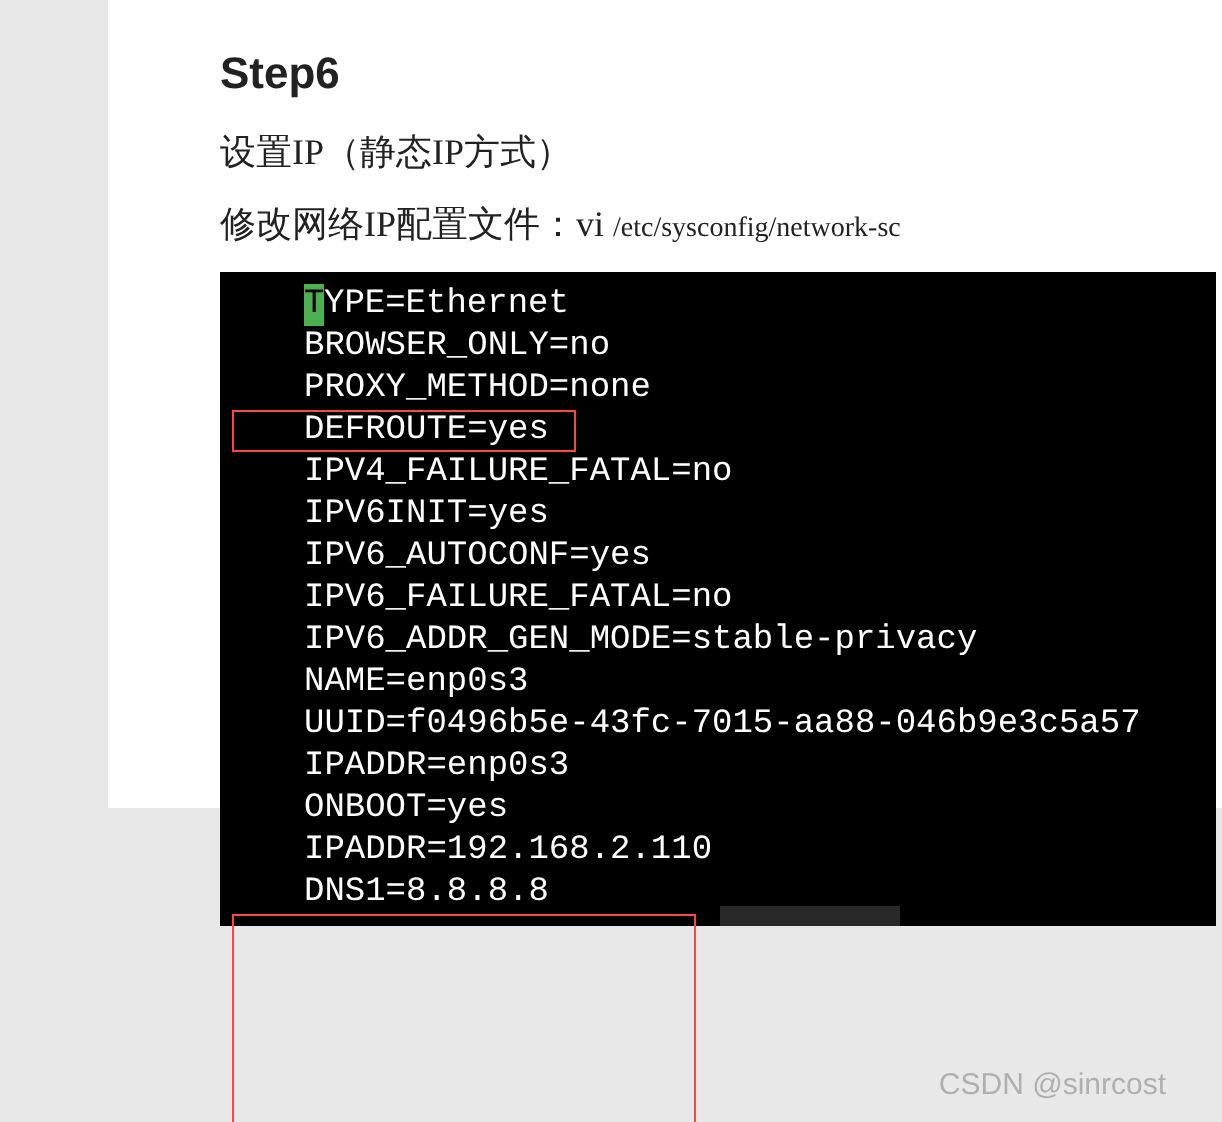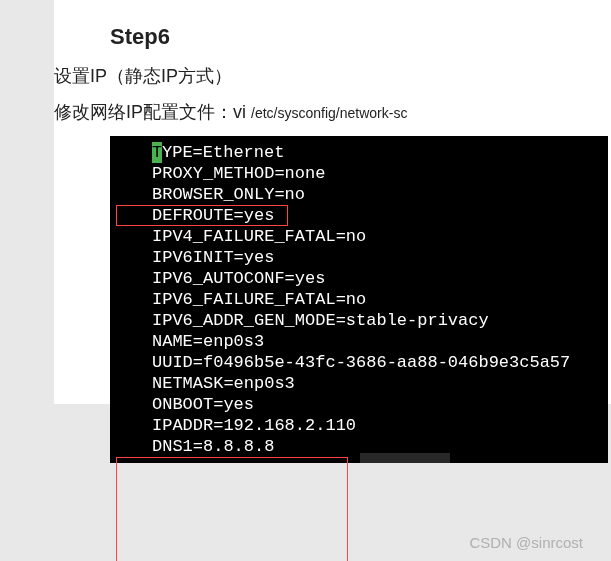--- a/index.html
+++ b/index.html
@@ -26,22 +26,24 @@
     .step-heading {
       font-size: 22px;
       font-weight: bold;
       color: #222;
       margin-left: 56px;
       margin-bottom: 14px;
     }
     .desc-line {
       font-size: 18px;
       color: #222;
+      margin-left: 56px;
       margin-bottom: 12px;
       white-space: nowrap;
+      font-family: Liberation Serif, serif;
     }
     .config-path {
       font-size: 14px;
     }
     .terminal {
       background: #000000;
       margin-left: 56px;
       margin-right: 0;
       width: 498px;
       padding: 6px 8px 6px 8px;
@@ -109,31 +111,31 @@
   <h2 class="step-heading">Step6</h2>
 
   <div class="desc-line">设置IP（静态IP方式）</div>
 
   <div class="desc-line">
     <span>修改网络IP配置文件：vi </span><span class="config-path">/etc/sysconfig/network-sc</span>
   </div>
 
   <div class="terminal">
     <div class="term-line"><span class="cursor-box">T</span><span>YPE=Ethernet</span></div>
+    <div class="term-line">BROWSER_ONLY=no</div>
     <div class="term-line">PROXY_METHOD=none</div>
-    <div class="term-line">BROWSER_ONLY=no</div>
     <div class="term-line">DEFROUTE=yes</div>
     <div class="term-line">IPV4_FAILURE_FATAL=no</div>
     <div class="term-line">IPV6INIT=yes</div>
     <div class="term-line">IPV6_AUTOCONF=yes</div>
     <div class="term-line">IPV6_FAILURE_FATAL=no</div>
     <div class="term-line">IPV6_ADDR_GEN_MODE=stable-privacy</div>
     <div class="term-line">NAME=enp0s3</div>
-    <div class="term-line">UUID=f0496b5e-43fc-3686-aa88-046b9e3c5a57</div>
-    <div class="term-line">NETMASK=enp0s3</div>
+    <div class="term-line">UUID=f0496b5e-43fc-7015-aa88-046b9e3c5a57</div>
+    <div class="term-line">IPADDR=enp0s3</div>
     <div class="term-line">ONBOOT=yes</div>
     <div class="term-line">IPADDR=192.168.2.110</div>
     <div class="term-line">DNS1=8.8.8.8</div>
 
     <div class="highlight-box-1"></div>
     <div class="highlight-box-2"></div>
     <div class="footer-smudge"></div>
   </div>
 
 </div>

